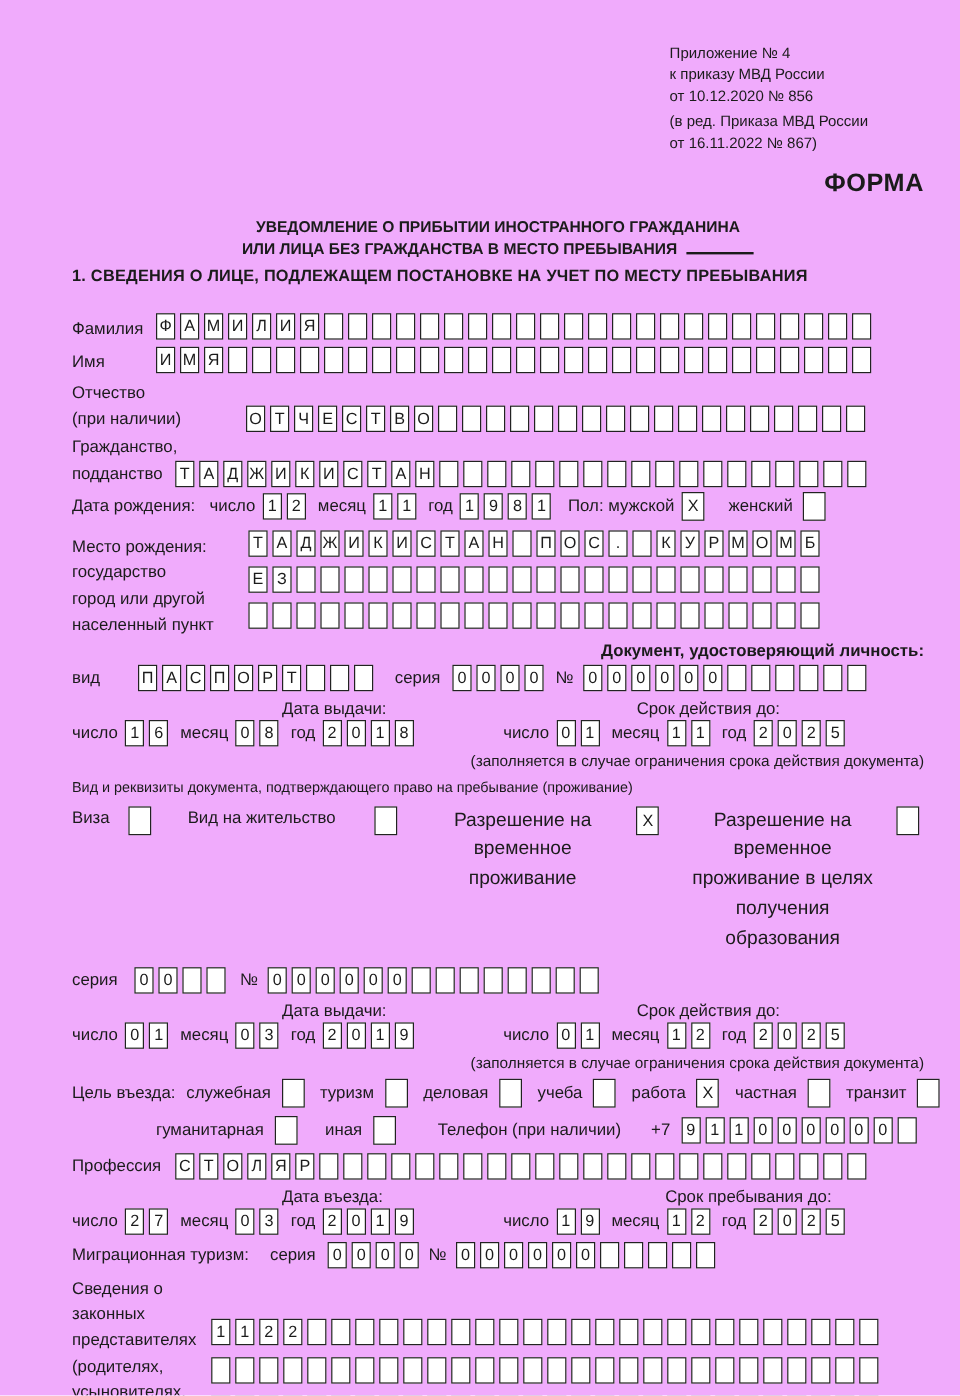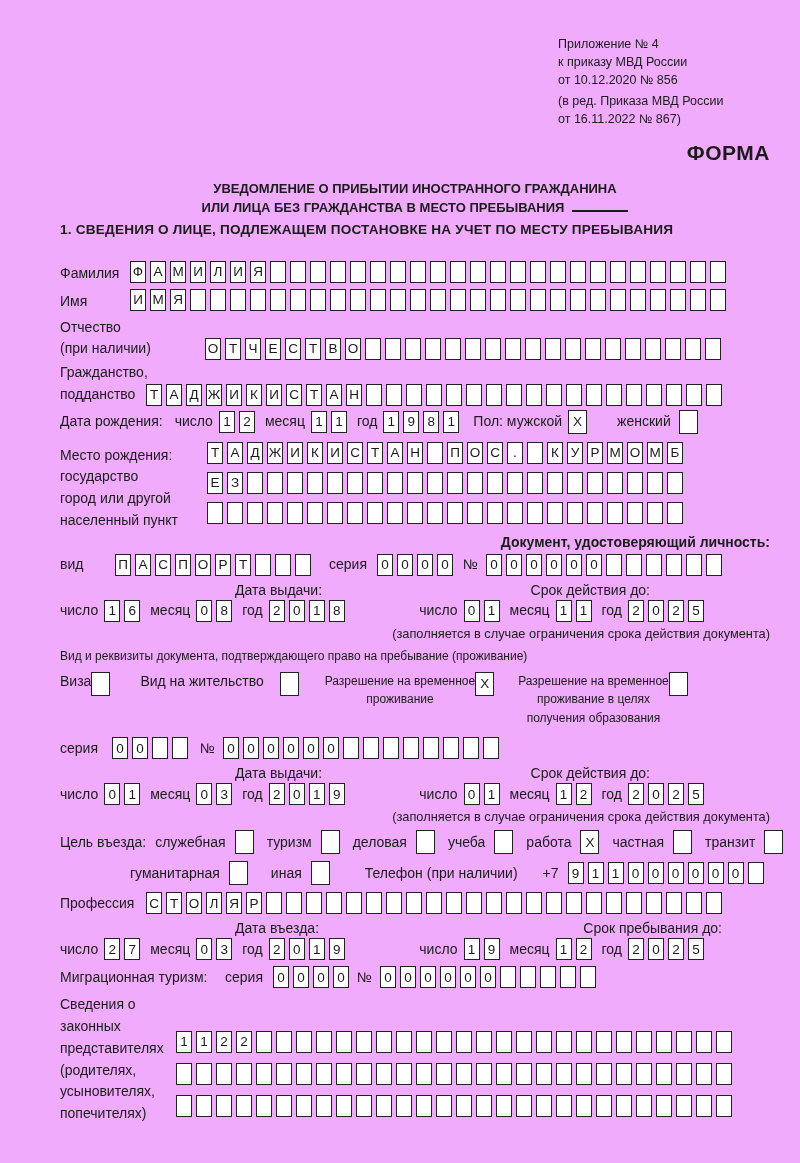--- a/index.html
+++ b/index.html
@@ -25,22 +25,22 @@
     display:inline-flex;align-items:center;justify-content:center;flex:none;
     font-size:13.5px;line-height:1;
   }
   .cb .cell{width:17px;height:22px;}
   .dg{display:inline-flex;align-items:center;column-gap:6px;}
   .dhead{display:flex;font-size:14px;margin-bottom:2px;margin-top:4px;}
   .note-right{font-size:12.8px;text-align:right;margin-top:-2px;margin-bottom:6px;}
   .center-bold{font-weight:bold;font-size:14px;text-align:right;margin:2px 0 4px 0;}
   .para{font-size:12px;line-height:1.6;}
   .optgrid{display:flex;align-items:flex-start;margin-top:6px;margin-bottom:10px;}
-  .opt{display:flex;align-items:flex-start;column-gap:0;}
-  .opt-lines{text-align:center;font-size:12px;line-height:1.55;}
+  .opt{display:flex;align-items:flex-start;column-gap:16px;}
+  .opt-lines{text-align:center;font-size:16px;line-height:1.55;}
   .purpose{display:flex;align-items:center;column-gap:9px;margin-bottom:7px;flex-wrap:nowrap;}
   .stack-lbl div{line-height:1.55;}
   .cellrows .cells{margin-bottom:8px;}
 </style>
 </head>
 <body>
 
 <div class="page">
 
   <div class="annex">
@@ -226,21 +226,21 @@
             <span class="cell">1</span>
             <span class="cell">9</span>
             <span class="cell">8</span>
             <span class="cell">1</span>
           </span>
       </span>
       <span class="lbl" style="margin-left:10px;margin-right:6px">Пол: мужской</span>
       <span class="cells cb">
           <span class="cell">X</span>
         </span>
-      <span class="lbl" style="margin-left:26px;margin-right:8px">женский</span>
+      <span class="lbl" style="margin-left:16px;margin-right:8px">женский</span>
       <span class="cells cb">
           <span class="cell"></span>
         </span>
     </div>
 
     <div class="row" style="margin-bottom:2px">
       <span class="lbl2 stack-lbl" style="width:147px">
         <div>Место рождения:</div>
         <div>государство</div>
         <div>город или другой</div>
@@ -610,21 +610,21 @@
           <span class="cell"></span>
           <span class="cell"></span>
           <span class="cell"></span>
           <span class="cell"></span>
           <span class="cell"></span>
         </span>
     </div>
 
     <div class="dhead">
       <span style="margin-left:175px">Дата въезда:</span>
-      <span style="margin-left:auto;margin-right:48px">Срок пребывания до:</span>
+      <span style="margin-left:auto;margin-right:77px">Срок пребывания до:</span>
     </div>
     <div class="row" style="justify-content:space-between;align-items:center">
       <span class="dg">
         <span class="lbl">число</span>
         <span class="cells">
             <span class="cell">2</span>
             <span class="cell">7</span>
           </span>
         <span class="lbl">месяц</span>
         <span class="cells">

